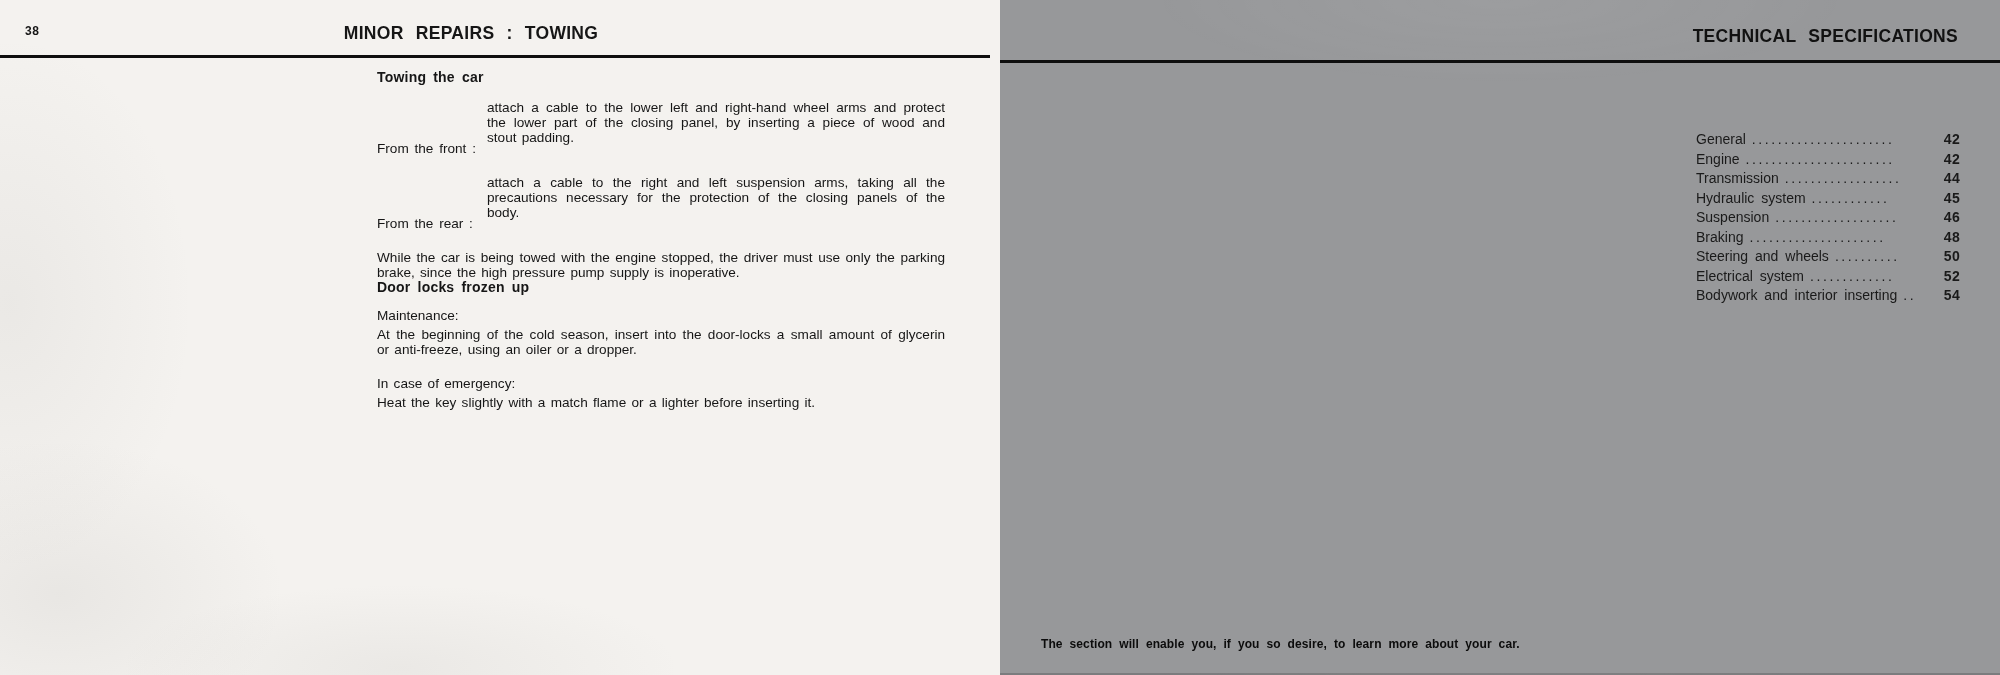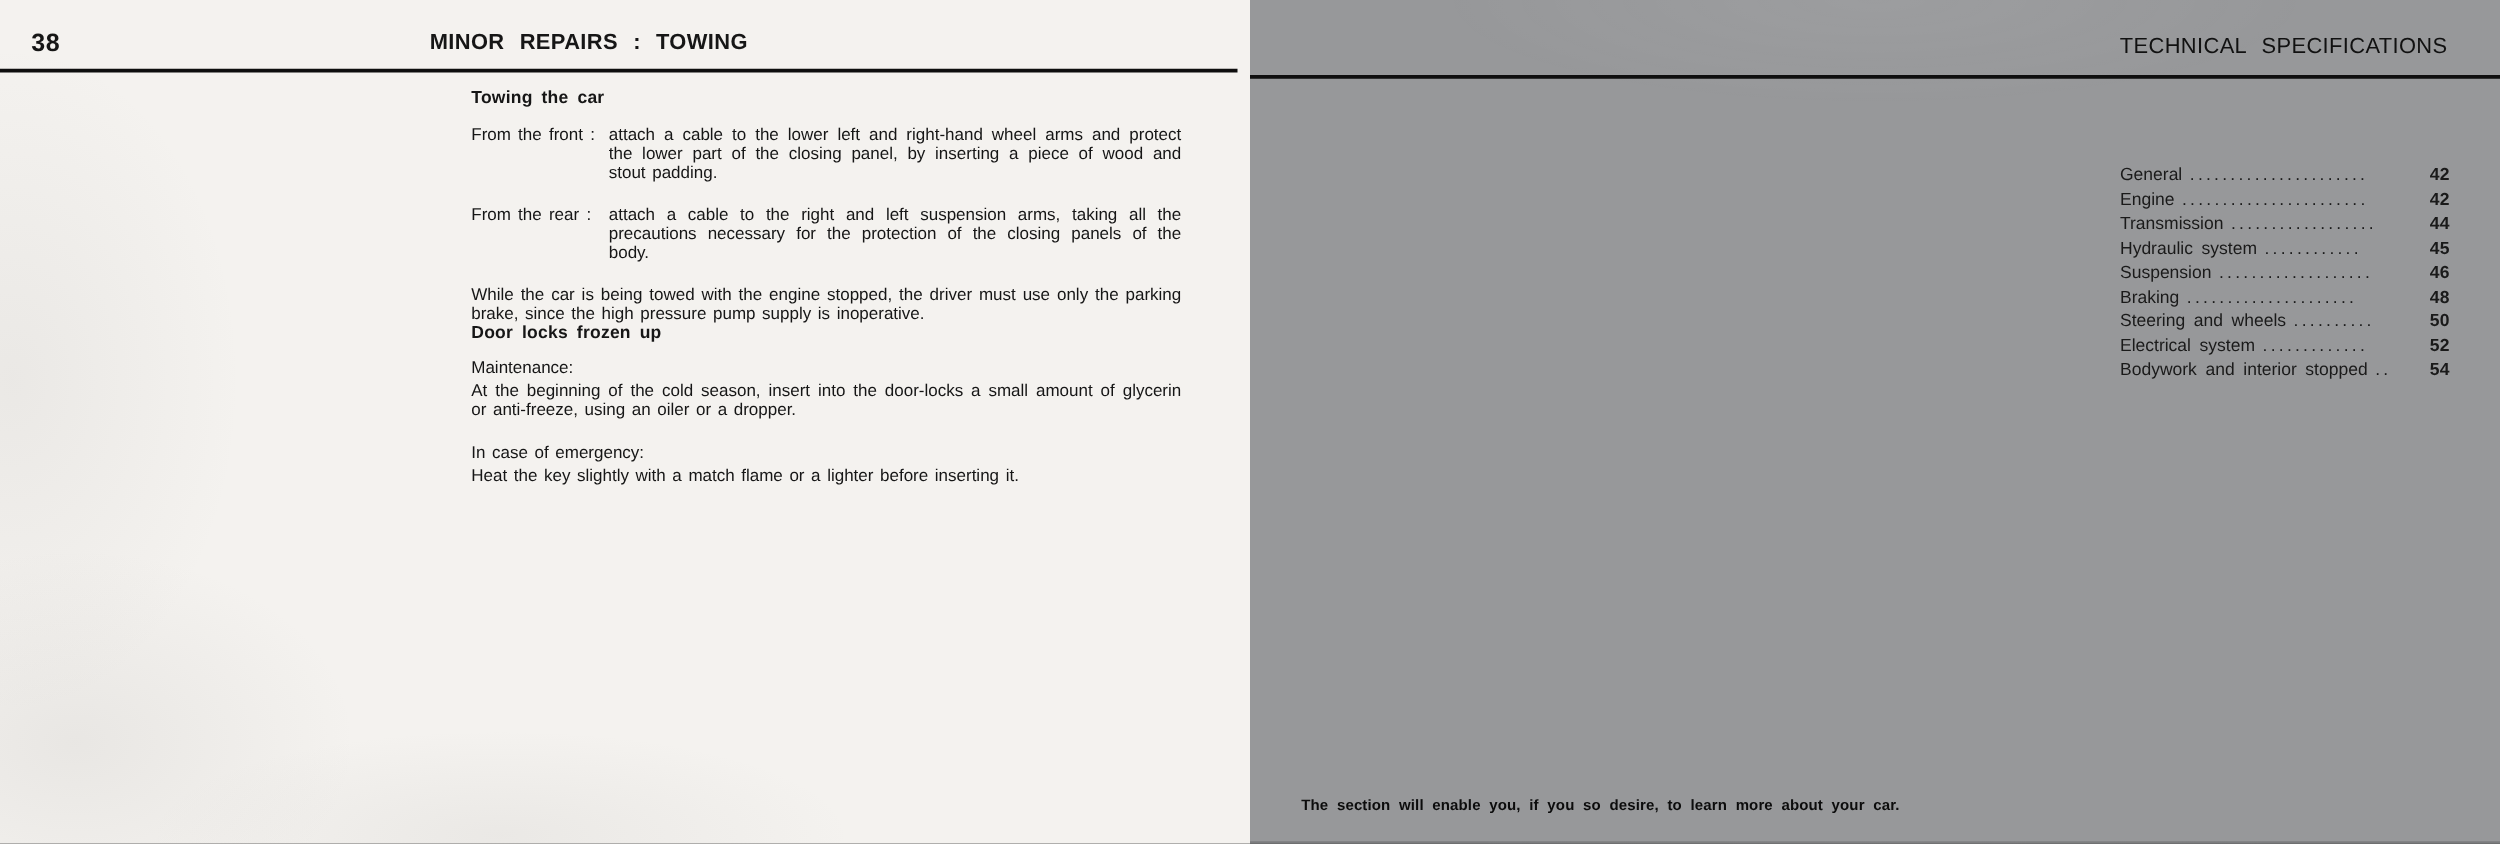--- a/index.html
+++ b/index.html
@@ -17,58 +17,58 @@
   .page-left {
     position: absolute; left: 0; top: 0; width: 1000px; height: 675px;
     background:
       radial-gradient(ellipse 320px 220px at 6% 88%, rgba(150,148,144,0.12), transparent 70%),
       radial-gradient(ellipse 260px 380px at 1% 45%, rgba(150,148,144,0.10), transparent 70%),
       radial-gradient(ellipse 400px 120px at 40% 99%, rgba(150,148,144,0.10), transparent 70%),
       #f4f2ef;
   }
   .page-num {
     position: absolute; left: 25px; top: 24px;
-    font-size: 20px; font-weight: 700; letter-spacing: 0.5px;
+    font-size: 12px; font-weight: 700; letter-spacing: 0.5px;
   }
   .left-header {
     position: absolute; top: 23px; left: 0; width: 942px;
     text-align: center; font-size: 17.5px; font-weight: 700;
     word-spacing: 7px; letter-spacing: 0.3px;
   }
   .left-rule {
     position: absolute; top: 55px; left: 0; width: 990px; height: 3px;
     background: #0e0e0e;
   }
   .left-body {
     position: absolute; left: 377px; top: 70px; width: 568px;
     font-size: 13.6px; line-height: 15px;
   }
   .sec-heading { font-size: 14px; font-weight: 700; letter-spacing: 0.2px; word-spacing: 3px; }
   .hang-row { display: flex; margin-top: 15px; }
-  .hang-label { flex: 0 0 110px; white-space: nowrap; word-spacing: 2px; }
+  .hang-label { flex: 0 0 110px; white-space: nowrap; word-spacing: 2px; margin-top: 41px; }
   .hang-text { flex: 1; }
   .just { text-align: justify; word-spacing: 1.5px; }
   .plain { word-spacing: 1.5px; }
   .note-para { margin-top: 19px; }
   .door-heading { margin-top: 0; }
   .sub-label { margin-top: 13px; }
   .sub-body { margin-top: 4px; }
   .sub-label2 { margin-top: 19px; }
 
   
   .page-right {
     position: absolute; left: 1000px; top: 0; width: 1000px; height: 675px;
     background:
       radial-gradient(ellipse 500px 120px at 50% 0%, rgba(255,255,255,0.05), transparent 70%),
       #97989a;
     border-bottom: 2px solid rgba(0,0,0,0.18);
   }
   .right-header {
     position: absolute; top: 26px; left: 0; width: 958px;
-    text-align: right; font-size: 17.5px; font-weight: 400;
+    text-align: right; font-size: 17.5px; font-weight: 700;
     word-spacing: 7px; letter-spacing: 0.3px; color: #111;
   }
   .right-rule {
     position: absolute; top: 60px; left: 0; width: 1000px; height: 3px;
     background: #0f0f0f;
   }
   .toc {
     position: absolute; left: 696px; top: 131px; width: 264px;
     font-size: 14px; color: #1a1a1a;
   }
@@ -132,19 +132,19 @@
 
     <div class="toc">
         <div class="toc-row"><span class="toc-label">General</span><span class="toc-dots">......................</span><span class="toc-page">42</span></div>
         <div class="toc-row"><span class="toc-label">Engine</span><span class="toc-dots">.......................</span><span class="toc-page">42</span></div>
         <div class="toc-row"><span class="toc-label">Transmission</span><span class="toc-dots">..................</span><span class="toc-page">44</span></div>
         <div class="toc-row"><span class="toc-label">Hydraulic system</span><span class="toc-dots">............</span><span class="toc-page">45</span></div>
         <div class="toc-row"><span class="toc-label">Suspension</span><span class="toc-dots">...................</span><span class="toc-page">46</span></div>
         <div class="toc-row"><span class="toc-label">Braking</span><span class="toc-dots">.....................</span><span class="toc-page">48</span></div>
         <div class="toc-row"><span class="toc-label">Steering and wheels</span><span class="toc-dots">..........</span><span class="toc-page">50</span></div>
         <div class="toc-row"><span class="toc-label">Electrical system</span><span class="toc-dots">.............</span><span class="toc-page">52</span></div>
-        <div class="toc-row"><span class="toc-label">Bodywork and interior stopped</span><span class="toc-dots">..</span><span class="toc-page">54</span></div>
+        <div class="toc-row"><span class="toc-label">Bodywork and interior inserting</span><span class="toc-dots">..</span><span class="toc-page">54</span></div>
       </div>
 
     <div class="right-footer">The section will enable you, if you so desire, to learn more about your car.</div>
   </div>
 
 </div>
 
 </body></html>

